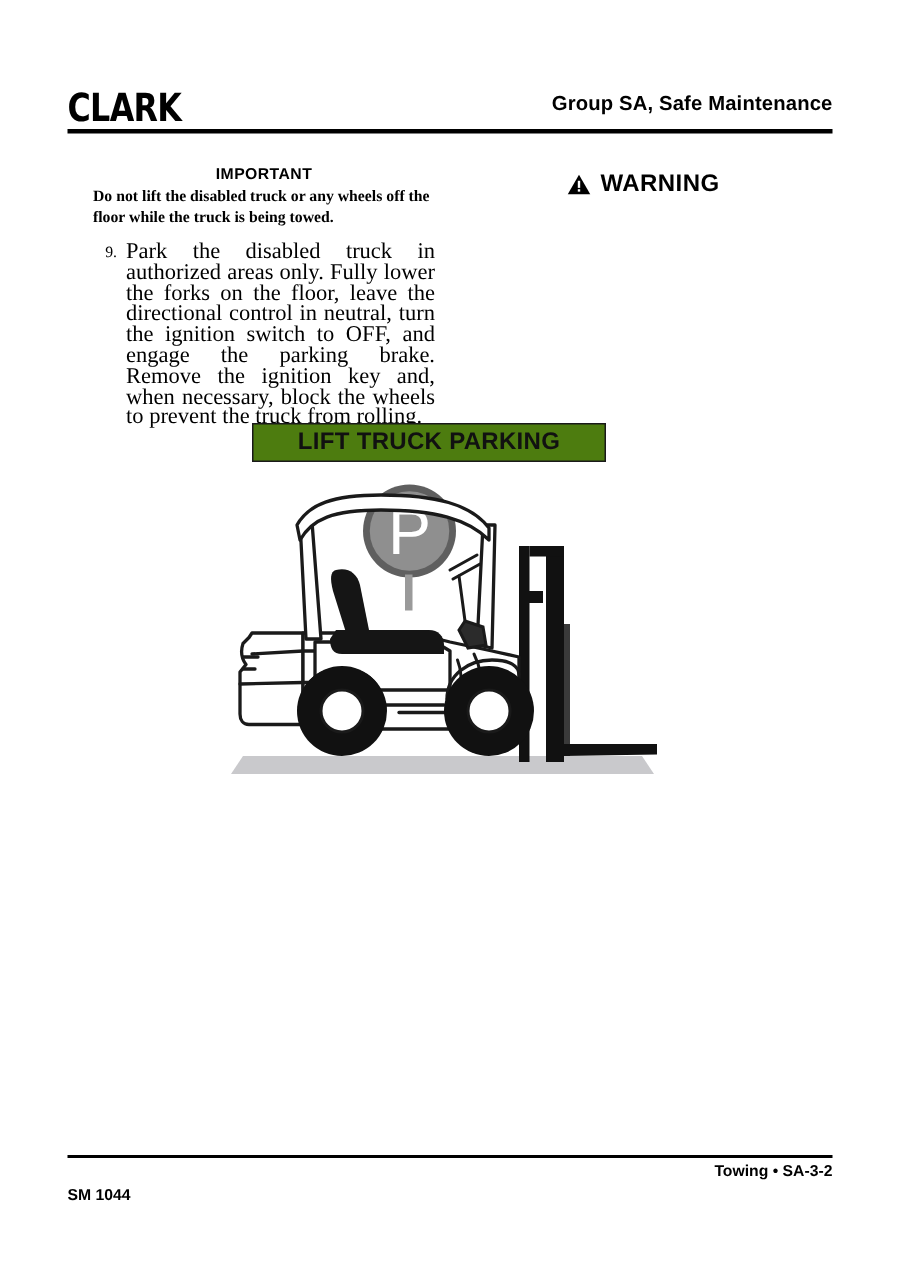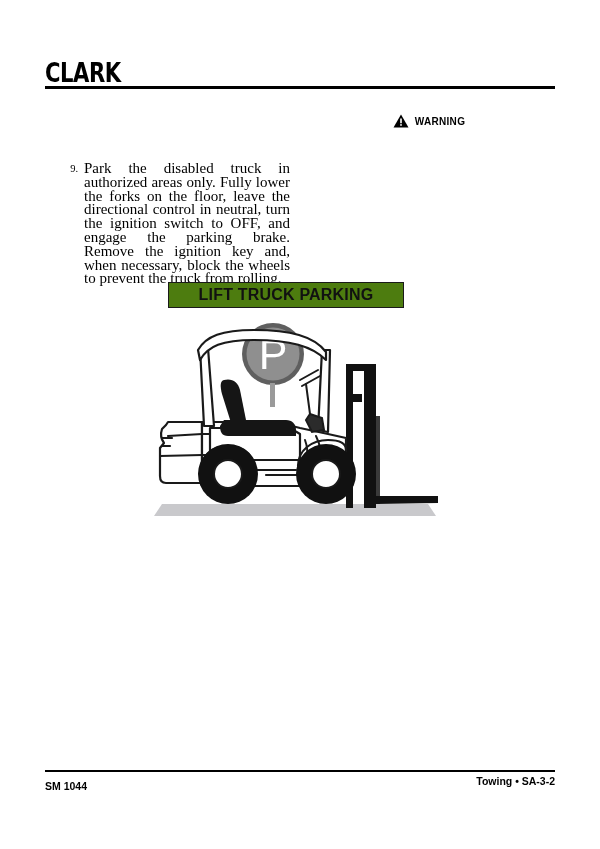--- a/index.html
+++ b/index.html
@@ -129,21 +129,21 @@
     margin: 0 0 7px 0;
   }
   .warn-tri {
     display: block;
     width: 16px;
     height: 14px;
   }
   .warn-label {
     font-family: "Liberation Sans", sans-serif;
     font-weight: bold;
-    font-size: 10px;
+    font-size: 16px;
     letter-spacing: 0.3px;
   }
   .warn-body {
     font-family: "Liberation Serif", serif;
     font-weight: bold;
     font-size: 10.5px;
     line-height: 13.5px;
     text-align: justify;
     margin: 0;
   }
@@ -196,21 +196,21 @@
   .footer {
     position: absolute;
     left: 45px;
     top: 775px;
     width: 510px;
     height: 16px;
     font-family: "Liberation Sans", sans-serif;
     font-weight: bold;
     font-size: 10.5px;
   }
-  .footer-left { position: absolute; left: 0; top: 5px; }
+  .footer-left { position: absolute; left: 0; top: 16px; }
   .footer-right { position: absolute; right: 0; top: 0; }
 
   .copyright {
     position: absolute;
     left: 0;
     top: 809px;
     width: 600px;
     text-align: center;
     font-family: "Liberation Sans", sans-serif;
     font-size: 8.5px;
@@ -220,23 +220,28 @@
   .copyright .cw-line1 { font-weight: bold; letter-spacing: 0.2px; display:block; }
   .copyright .cw-line2 { display:block; }
 </style>
 </head>
 <body>
 
 <div class="page">
 
   <div class="header">
     <div class="brand-logo">CLARK</div>
+    <div class="header-title">Group SA, Safe Maintenance</div>
   </div>
   <div class="header-rule"></div>
 
+  <div class="col-left">
+    <p class="important-head">IMPORTANT</p>
+    <p class="important-body">Do not lift the disabled truck or any wheels off the floor while the truck is being towed.</p>
+  </div>
 
   <div class="numbered-item">
     <span class="num-marker">9.</span>
     <span class="num-text">Park the disabled truck in authorized areas only. Fully lower the forks on the floor, leave the directional control in neutral, turn the ignition switch to OFF, and engage the parking brake. Remove the ignition key and, when necessary, block the wheels to prevent the truck from rolling.</span>
   </div>
 
   <div class="col-right">
     <div class="warn-head">
       <svg class="warn-tri" viewBox="0 0 32 28">
         <path d="M16 1 L31 27 L1 27 Z" fill="#000000"></path>

